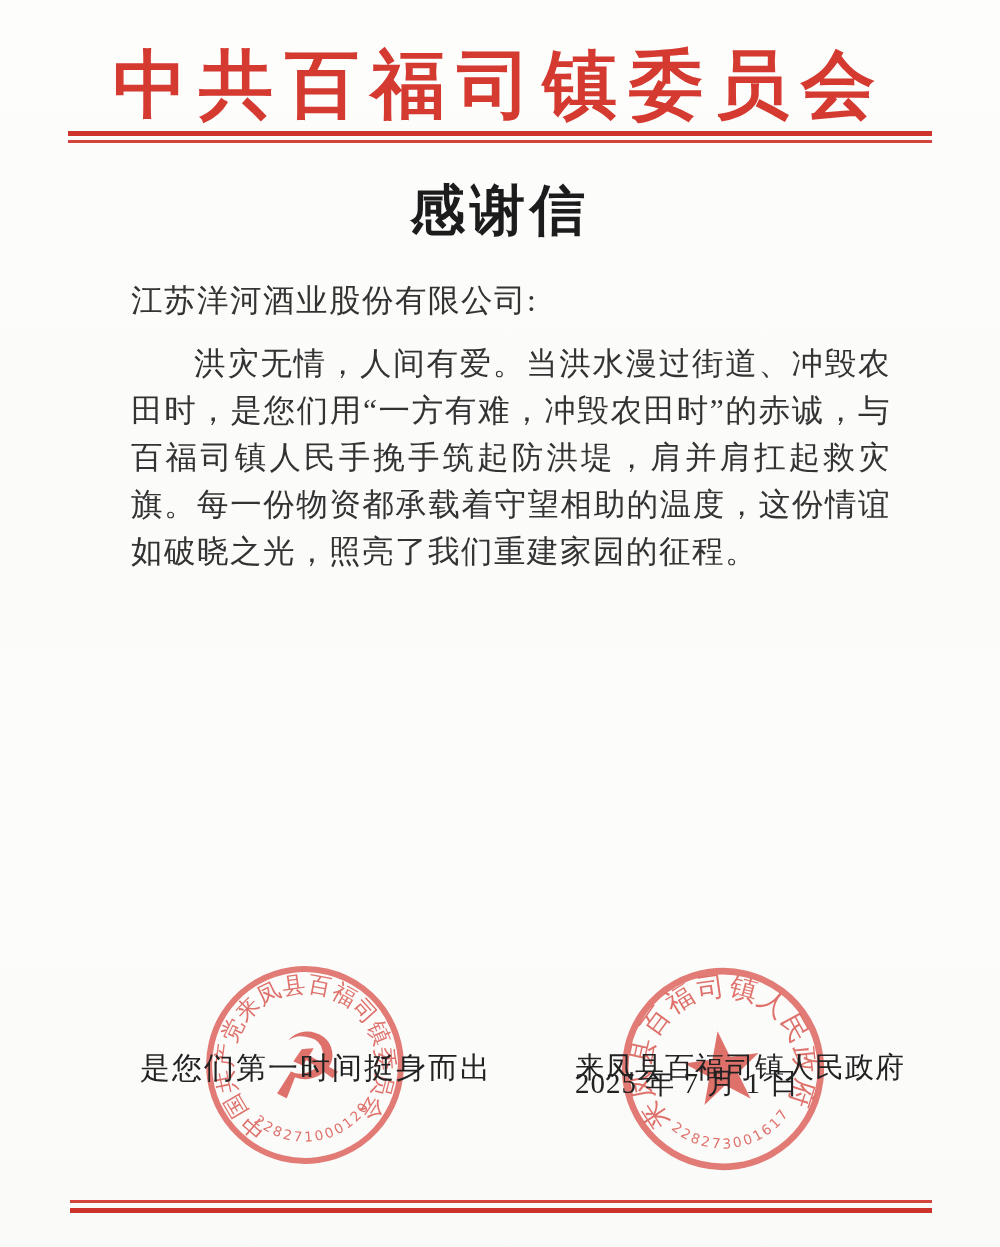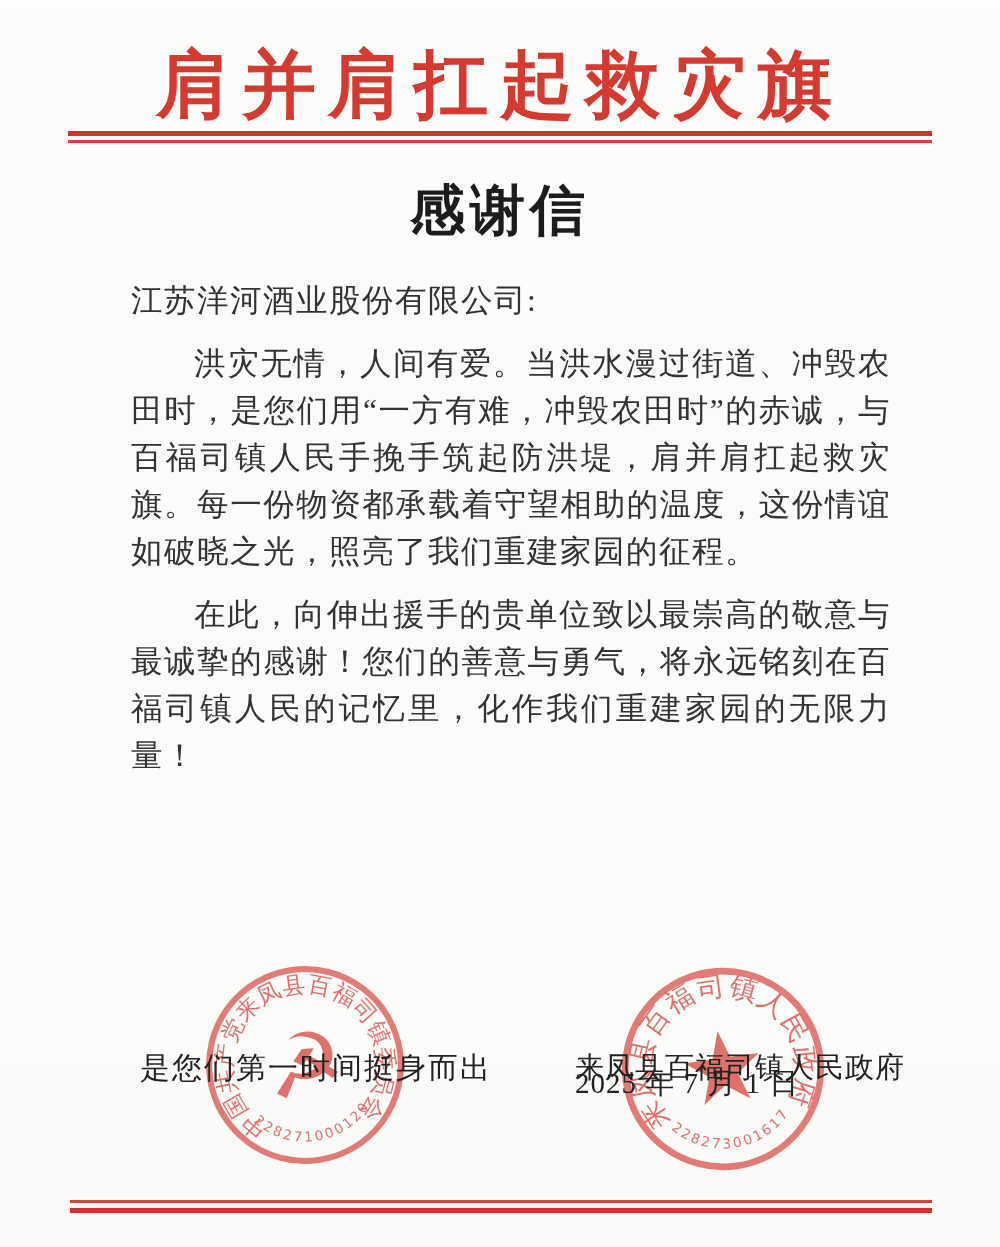--- a/index.html
+++ b/index.html
@@ -84,34 +84,33 @@
   .bottom-rules{position:absolute;top:1200px;left:70px;width:862px;}
   .bottom-rules .rule-thin{height:3px;background:#d2443c;}
   .bottom-rules .rule-gap{height:5px;}
   .bottom-rules .rule-thick{height:5px;background:#cd342c;}
 </style>
 </head>
 <body>
 
 <div class="page">
 
-  <div class="letterhead-name">肩并肩扛起救灾旗</div>
+  <div class="letterhead-name">中共百福司镇委员会</div>
 
   <div class="head-rules">
     <div class="rule-thick"></div>
     <div class="rule-gap"></div>
     <div class="rule-thin"></div>
   </div>
 
   <div class="letter-title">感谢信</div>
 
   <div class="letter-body">
     <p class="salutation">江苏洋河酒业股份有限公司:</p>
     <p class="para">洪灾无情，人间有爱。当洪水漫过街道、冲毁农田时，是您们用“一方有难，冲毁农田时”的赤诚，与百福司镇人民手挽手筑起防洪堤，肩并肩扛起救灾旗。每一份物资都承载着守望相助的温度，这份情谊如破晓之光，照亮了我们重建家园的征程。</p>
-    <p class="para">在此，向伸出援手的贵单位致以最崇高的敬意与最诚挚的感谢！您们的善意与勇气，将永远铭刻在百福司镇人民的记忆里，化作我们重建家园的无限力量！</p>
   </div>
 
   <div class="seal seal-left">
     <svg viewBox="-105 -105 210 210" width="212" height="212">
       <defs>
         <path id="arcL-top" d="M -50.9,50.9 A 72,72 0 1 1 50.9,50.9" fill="none"></path>
         <path id="arcL-bot" d="M -58,49 A 76,76 0 0 0 58,49" fill="none"></path>
       </defs>
       <circle class="ring" cx="0" cy="0" r="95" stroke-width="6"></circle>
       <text class="arc-text" font-size="23" letter-spacing="0.5">

